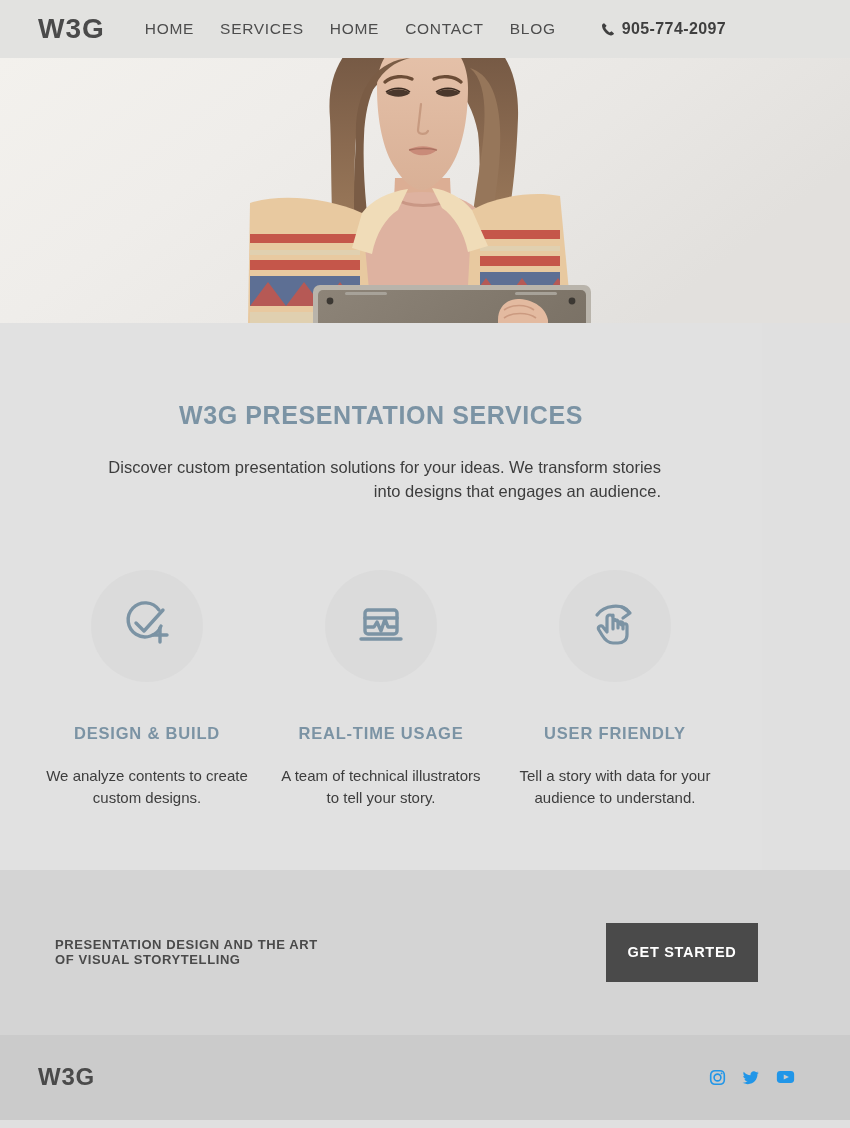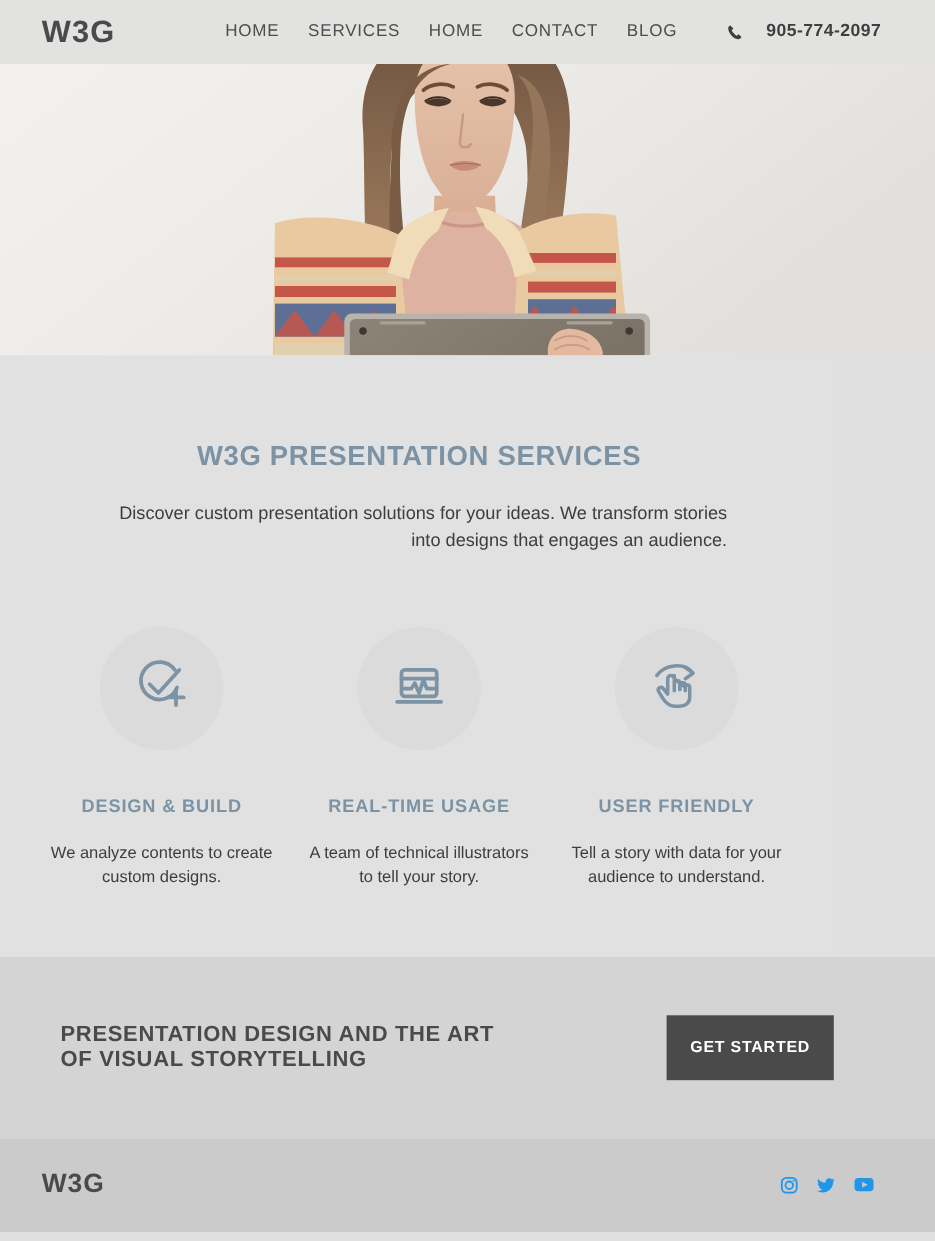--- a/index.html
+++ b/index.html
@@ -17,29 +17,29 @@
     display:flex; align-items:center;
     z-index:5;
   }
   .logo{
     margin-left:38px;
     font-size:28px; font-weight:bold;
     letter-spacing:1px; color:#4a4a4a;
   }
   .nav{
     display:flex; align-items:center; gap:26px;
-    margin-left:100px;
+    margin-left:40px;
   }
   .nav-link{
     font-size:15.5px; letter-spacing:0.7px;
     color:#4d4d4d; text-decoration:none; cursor:pointer;
     white-space:nowrap;
   }
   .phone{
-    display:flex; align-items:center; gap:22px;
+    display:flex; align-items:center; gap:7px;
     margin-left:45px;
     font-size:16px; font-weight:bold; letter-spacing:0.4px;
     color:#3f3f3f; white-space:nowrap;
   }
   .phone svg{ display:block; }
 
   
   .hero{
     position:relative; width:850px; height:265px;
     overflow:hidden;
@@ -83,21 +83,21 @@
   }
 
   
   .cta{
     width:850px; height:165px;
     background:#d4d4d4;
     display:flex; align-items:center;
   }
   .cta-text{
     margin-left:55px;
-    font-size:20px; font-weight:bold;
+    font-size:13px; font-weight:bold;
     letter-spacing:0.6px; line-height:1.18; color:#4a4a4a;
     text-transform:uppercase;
   }
   .cta-btn{
     margin-left:auto; margin-right:92px;
     width:152px; height:59px;
     background:#4a4a4a; color:#fff;
     border:none; cursor:pointer;
     font-family:"Liberation Sans", sans-serif;
     font-size:14.5px; font-weight:bold; letter-spacing:0.7px;

